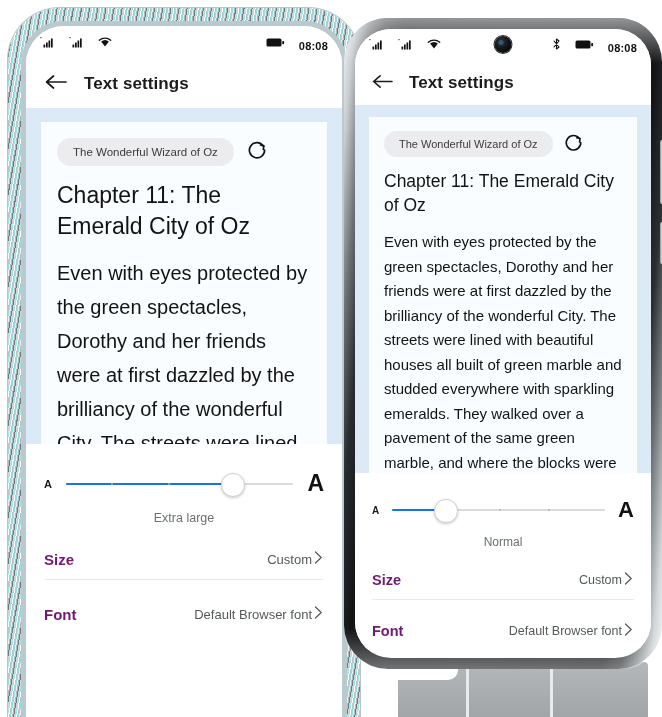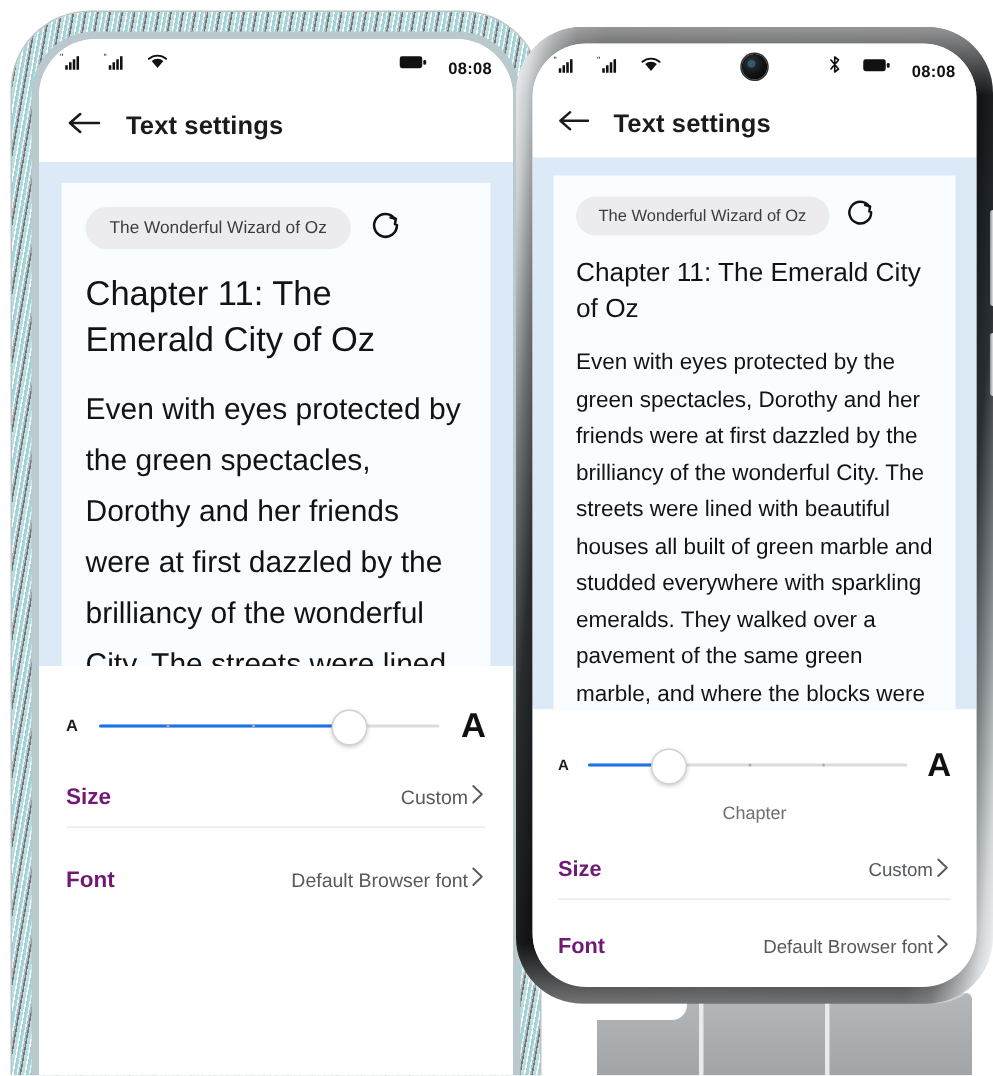--- a/index.html
+++ b/index.html
@@ -341,20 +341,21 @@
             <span class="slider-track">
               <span class="slider-fill" style="width: 73%;"></span>
               <span class="slider-tick" style="left: 20%;"></span>
               <span class="slider-tick" style="left: 45%;"></span>
               <span class="slider-tick" style="left: 73%;"></span>
               <span class="slider-thumb" style="left: 73%;"></span>
             </span>
           </span>
           <span class="a-large">A</span>
         </div>
+        <div class="slider-label">Extra large</div>
 
         <div class="setting-row">
           <span class="setting-label">Size</span>
           <span class="setting-value">
             <span>Custom</span>
             <span class="chev">
               <svg width="11" height="15" viewBox="0 0 11 15">
                   <path d="M2.5 2 L8.2 7.5 L2.5 13" stroke="#55595d" stroke-width="1.25" fill="none" stroke-linecap="round" stroke-linejoin="round"></path>
                 </svg>
             </span>
@@ -467,21 +468,21 @@
             <span class="slider-track">
               <span class="slider-fill" style="width: 25%;"></span>
               <span class="slider-tick" style="left: 25%;"></span>
               <span class="slider-tick" style="left: 50%;"></span>
               <span class="slider-tick" style="left: 73%;"></span>
               <span class="slider-thumb" style="left: 25%;"></span>
             </span>
           </span>
           <span class="a-large">A</span>
         </div>
-        <div class="slider-label">Chapter</div>
+        <div class="slider-label">Normal</div>
 
         <div class="setting-row">
           <span class="setting-label">Size</span>
           <span class="setting-value">
             <span>Custom</span>
             <span class="chev">
               <svg width="11" height="15" viewBox="0 0 11 15">
                   <path d="M2.5 2 L8.2 7.5 L2.5 13" stroke="#55595d" stroke-width="1.25" fill="none" stroke-linecap="round" stroke-linejoin="round"></path>
                 </svg>
             </span>

